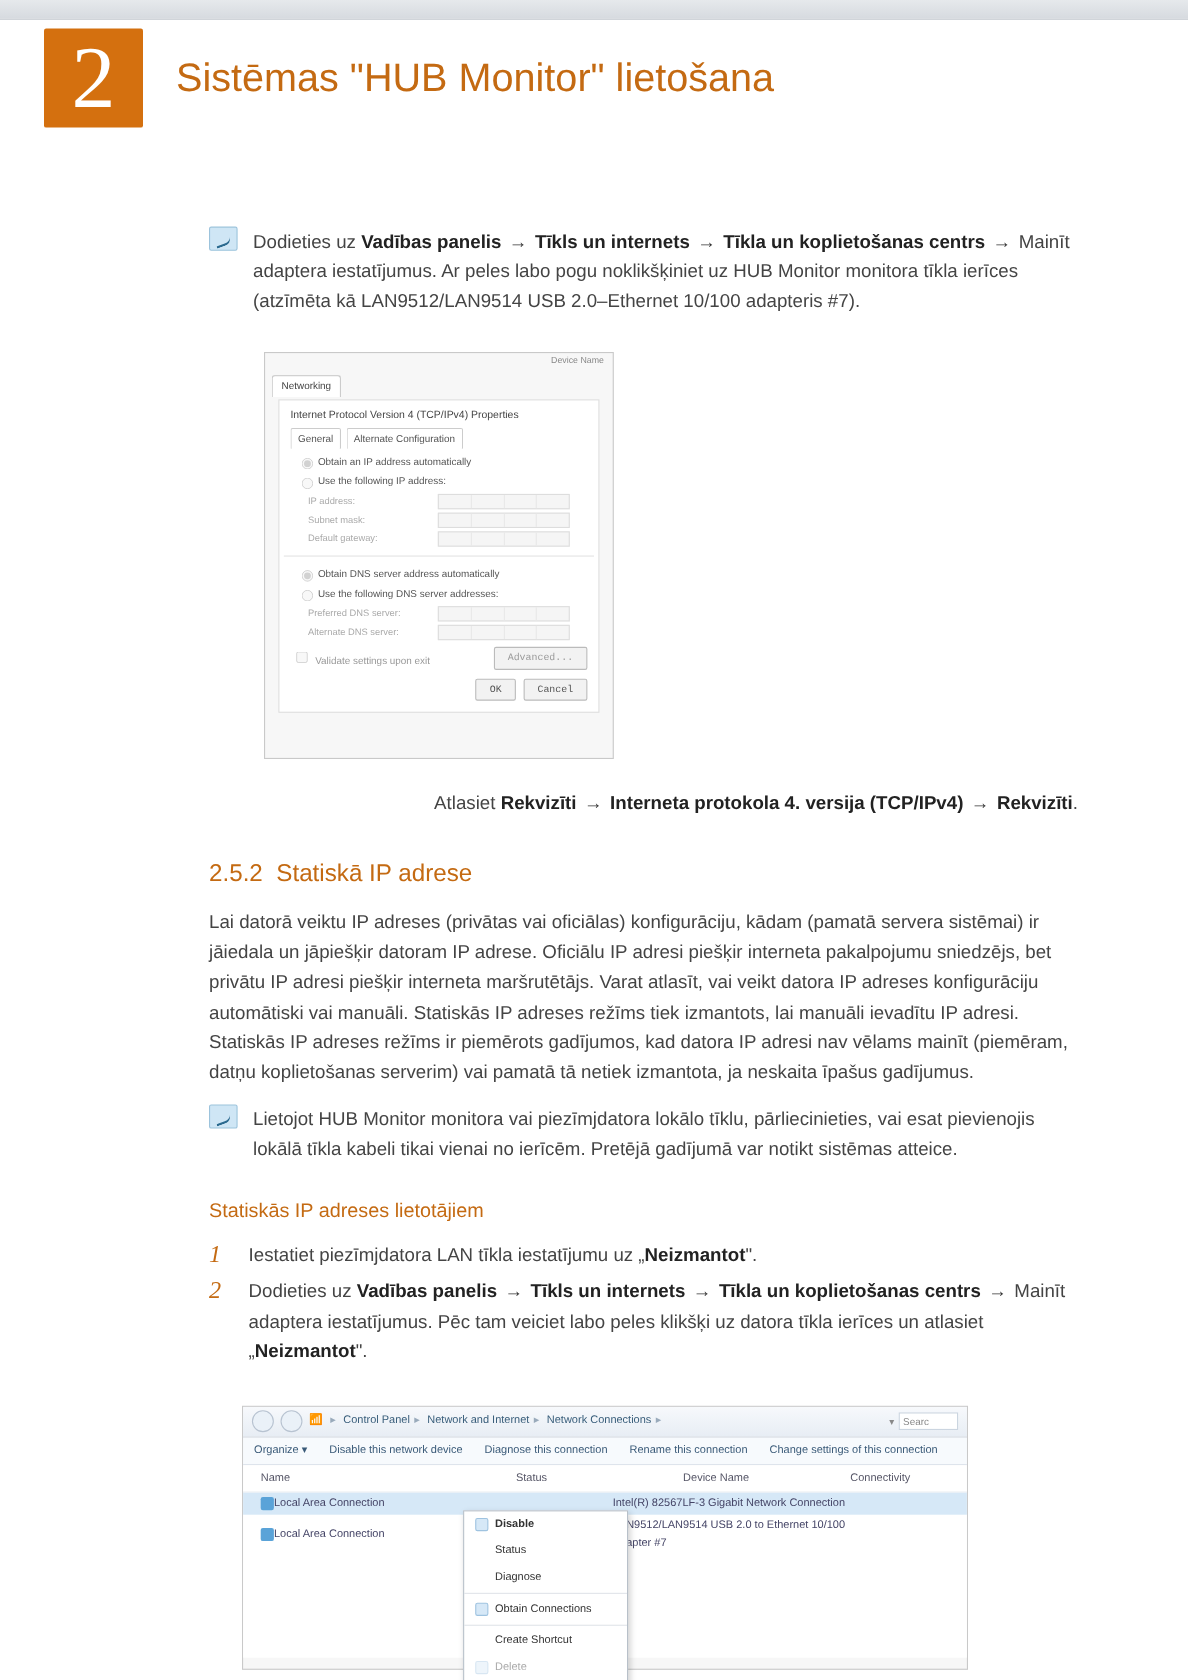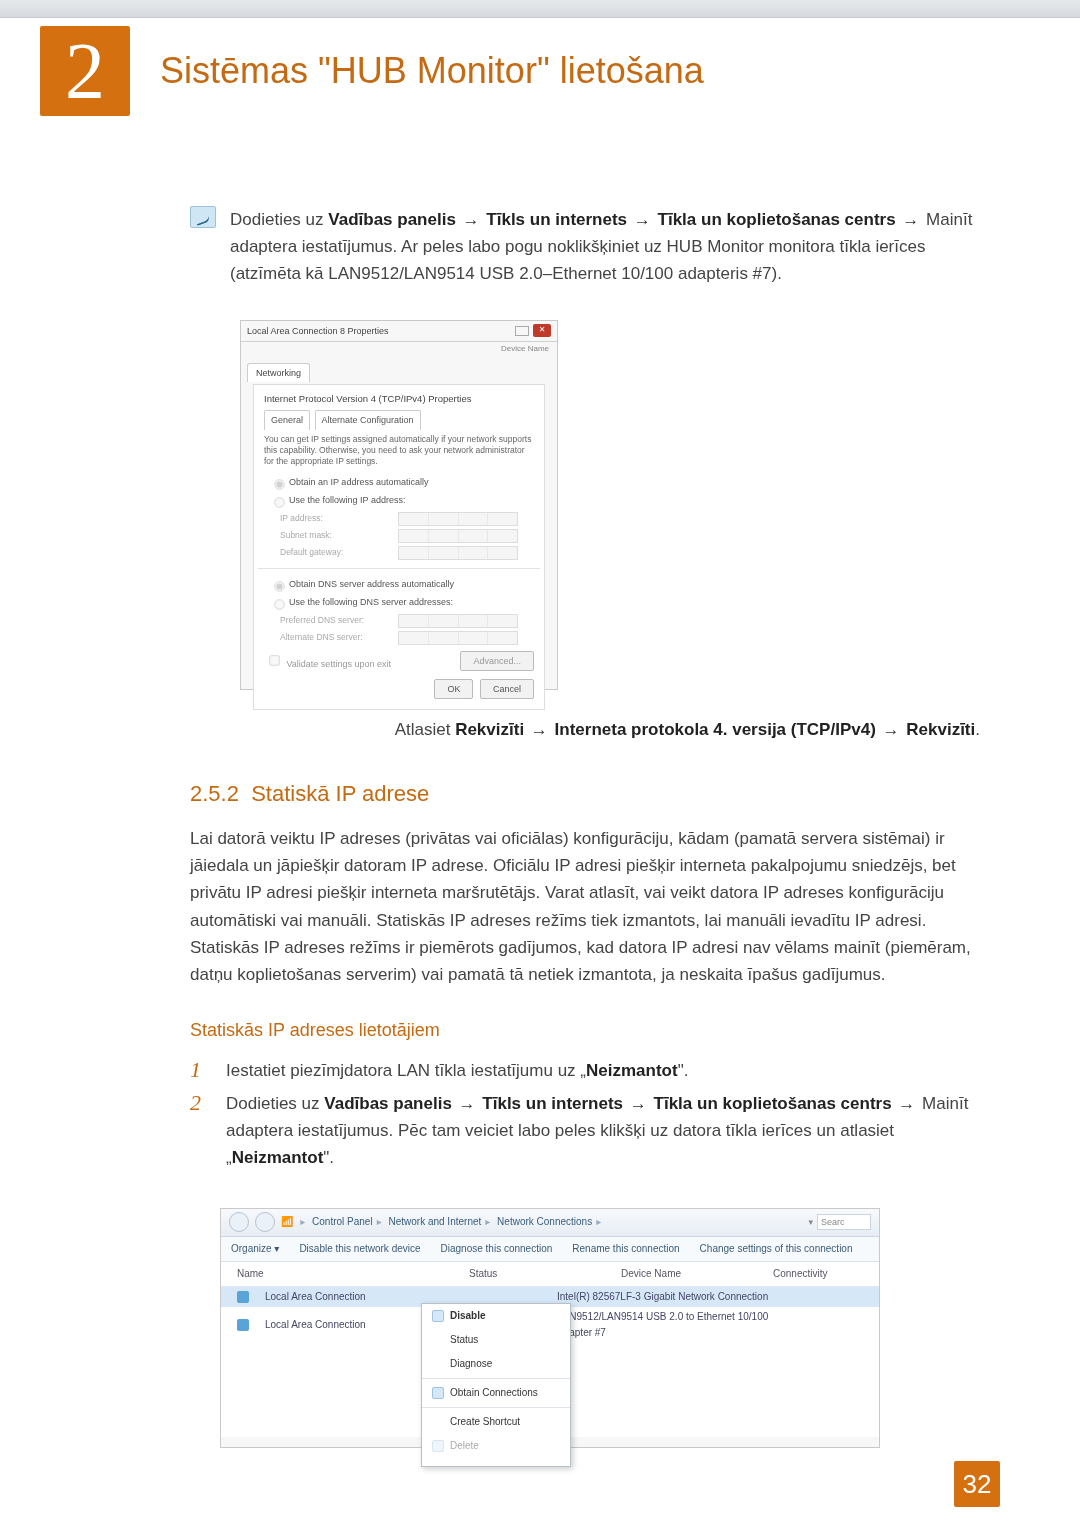--- a/index.html
+++ b/index.html
@@ -136,21 +136,21 @@
     width:120px; height:14px; background:#f5f5f5; border:1px solid #ddd;
     display:flex;
   }
   .fig-field .box i { flex:1; border-right:1px solid #e8e8e8; }
   .fig-field .box i:last-child { border-right:none; }
   .fig-hr { border-top:1px solid #e3e3e3; margin:8px -6px; }
   .fig-chk { font-size:9px; color:#999; margin-top:6px; display:flex; justify-content:space-between;}
   .fig-btnrow { text-align:right; margin-top:8px; }
   .fig-btn {
     display:inline-block; font-size:9px; padding:2px 12px;
-    border:1px solid #bbb; background:#f2f2f2; border-radius:2px; margin-left:4px;
+    border:1px solid #bbb; background:#f2f2f2; border-radius:2px; margin-left:4px;font-family:Liberation Mono, monospace;
   }
   .caption-line {
     margin: 8px 0 33px 50px;
     font-size: 17px;
     text-align: right;
   }
   h3.section {
     color: #c46a12;
     font-size: 22px;
     font-weight: 400;
@@ -199,21 +199,21 @@
     display:grid; grid-template-columns: 200px 120px 1fr 90px;
     font-size:10px; color:#556; padding:4px 16px; border-bottom:1px solid #e3e8ee;
     background:#fff;
     gap:32px;
   }
   .fig2 .rows { position:relative; background:#fff; height:150px; }
   .row-item {
     display:grid; grid-template-columns: 200px 120px 1fr 90px;
     padding:2px 16px; font-size:10px; color:#446;
   }
-  .row-item .name-cell { display:flex; align-items:center; gap:16px; }
+  .row-item .name-cell { display:flex; align-items:center; gap:0; }
   .net-icon { width:12px; height:12px; background:#5aa3d8; border-radius:2px; }
   .selected { background:#d6e8f7; }
   .context-menu {
     position:absolute; left:200px; top:16px; width:150px;
     background:#fff; border:1px solid #b8c0c9; box-shadow:2px 2px 6px rgba(0,0,0,0.2);
     font-size:10px;
   }
   .cm-item { padding:4px 10px; display:flex; align-items:center; gap:6px; color:#333; }
   .cm-sep { border-top:1px solid #e0e4e9; margin:2px 0; }
   .cm-icon { width:12px; height:12px; background:#d6e8f7; border:1px solid #9fc3e0; border-radius:2px; }
@@ -257,36 +257,28 @@
         <b>Tīkls un internets</b>
         <span class="arrow">→</span>
         <b>Tīkla un koplietošanas centrs</b>
         <span class="arrow">→</span>
         <span>Mainīt adaptera iestatījumus. Ar peles labo pogu noklikšķiniet uz HUB Monitor monitora tīkla ierīces (atzīmēta kā LAN9512/LAN9514 USB 2.0–Ethernet 10/100 adapteris #7).</span>
       </div>
     </div>
 
     
     <div class="figure fig1">
-      <div class="fig-titlebar">
-        <span>Local Area Connection 8 Properties</span>
-        <span style="display:flex;gap:4px;align-items:center">
-          <span style="width:14px;height:10px;border:1px solid #aaa"></span>
-          <span class="fig-close">✕</span>
-        </span>
-      </div>
       <div style="text-align:right;font-size:8px;color:#888;padding:1px 8px">Device Name</div>
       <span class="fig-tab">Networking</span>
       <div class="fig-inner">
         <div style="font-size:9.5px;color:#444;margin-bottom:4px">Internet Protocol Version 4 (TCP/IPv4) Properties</div>
         <div class="fig-subtabs">
           <span>General</span>
           <span>Alternate Configuration</span>
         </div>
-        <div class="fig-desc">You can get IP settings assigned automatically if your network supports this capability. Otherwise, you need to ask your network administrator for the appropriate IP settings.</div>
         <div class="fig-radio"><input type="radio" checked="" disabled="" style=""><span>Obtain an IP address automatically</span></div>
         <div class="fig-radio"><input type="radio" disabled="" style=""><span>Use the following IP address:</span></div>
         <div class="fig-field">
             <span>IP address:</span>
             <span class="box">
               <i></i>
               <i></i>
               <i></i>
               <i></i>
             </span>
@@ -349,20 +341,24 @@
       <span class="arrow">→</span>
       <b>Rekvizīti</b>.
     </div>
 
     <h3 class="section">
       <span>2.5.2</span>&nbsp;&nbsp;<span>Statiskā IP adrese</span>
     </h3>
 
     <p class="body-para">Lai datorā veiktu IP adreses (privātas vai oficiālas) konfigurāciju, kādam (pamatā servera sistēmai) ir jāiedala un jāpiešķir datoram IP adrese. Oficiālu IP adresi piešķir interneta pakalpojumu sniedzējs, bet privātu IP adresi piešķir interneta maršrutētājs. Varat atlasīt, vai veikt datora IP adreses konfigurāciju automātiski vai manuāli. Statiskās IP adreses režīms tiek izmantots, lai manuāli ievadītu IP adresi. Statiskās IP adreses režīms ir piemērots gadījumos, kad datora IP adresi nav vēlams mainīt (piemēram, datņu koplietošanas serverim) vai pamatā tā netiek izmantota, ja neskaita īpašus gadījumus.</p>
 
+    <div class="note-block" style="margin-top:16px">
+      <div class="note-icon"></div>
+      <div>Lietojot HUB Monitor monitora vai piezīmjdatora lokālo tīklu, pārliecinieties, vai esat pievienojis lokālā tīkla kabeli tikai vienai no ierīcēm. Pretējā gadījumā var notikt sistēmas atteice.</div>
+    </div>
 
     <h4 class="subsection">Statiskās IP adreses lietotājiem</h4>
 
     <div class="steps">
       <div class="step">
         <div class="step-num">1</div>
         <div class="step-body">
           <span>Iestatiet piezīmjdatora LAN tīkla iestatījumu uz „</span><b>Neizmantot</b><span>".</span>
         </div>
       </div>

